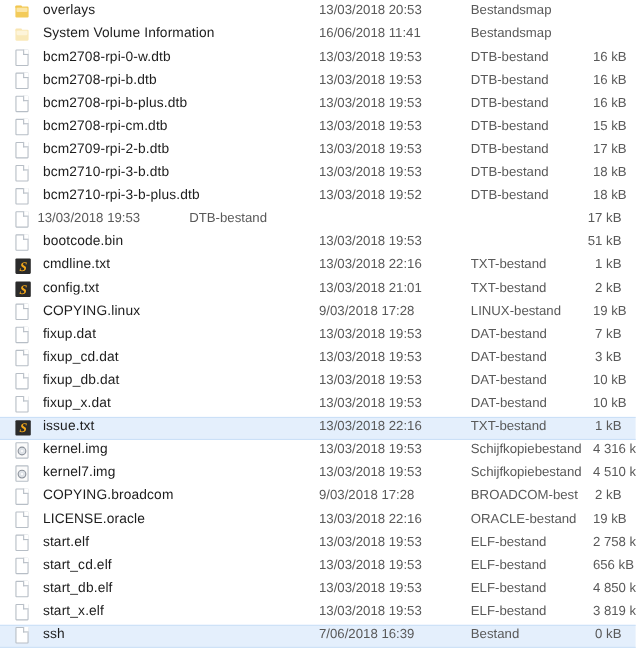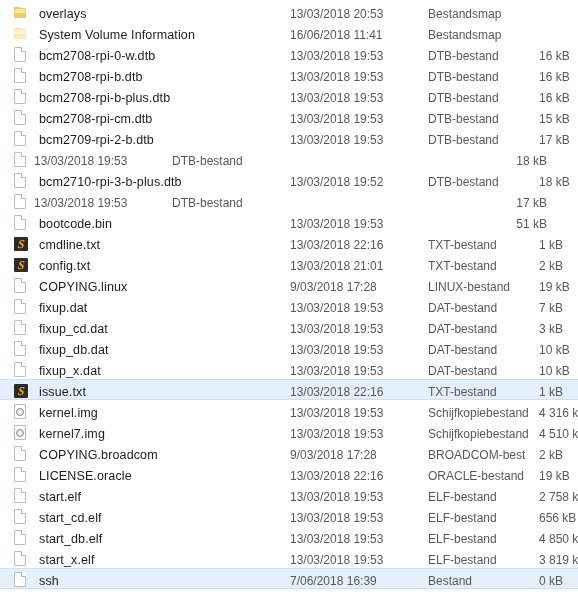--- a/index.html
+++ b/index.html
@@ -19,26 +19,26 @@
     width: 578px;
     height: 600px;
     background: #ffffff;
     position: relative;
     box-sizing: border-box;
     padding-top: 1px;
   }
 
   .row {
     display: flex;
-    align-items: flex-end;
+    align-items: flex-start;
     height: 21px;
     box-sizing: border-box;
     position: relative;
     padding-left: 14px;
-    padding-right: 31px;
+    padding-right: 13px;
     border-top: 1px solid transparent;
     border-bottom: 1px solid transparent;
   }
 
   .row.selected {
     background: #e4effc;
     border-top: 1px solid #cbe0f7;
     border-bottom: 1px solid #cbe0f7;
   }
 
@@ -194,21 +194,20 @@
     white-space: nowrap;
     overflow: hidden;
     margin-left: 20px;
   }
   .col-size {
     flex: 1 1 auto;
     font-size: 12px;
     color: #595959;
     text-align: right;
     white-space: nowrap;
-    margin-top: 43px;
   }
 </style>
 </head>
 <body>
 
 <div id="file-list">
     <div class="row">
       <div class="icon-cell">
         <div class="ic-folder">
           <div class="tab"></div>
@@ -276,20 +275,21 @@
       </div>
       <div class="col-name">bcm2709-rpi-2-b.dtb</div>
       <div class="col-date">13/03/2018 19:53</div>
       <div class="col-type">DTB-bestand</div>
       <div class="col-size">17 kB</div>
     </div>
     <div class="row">
       <div class="icon-cell">
         <div class="ic-file"></div>
       </div>
+      <div class="col-name">bcm2710-rpi-3-b.dtb</div>
       <div class="col-date">13/03/2018 19:53</div>
       <div class="col-type">DTB-bestand</div>
       <div class="col-size">18 kB</div>
     </div>
     <div class="row">
       <div class="icon-cell">
         <div class="ic-file"></div>
       </div>
       <div class="col-name">bcm2710-rpi-3-b-plus.dtb</div>
       <div class="col-date">13/03/2018 19:52</div>

